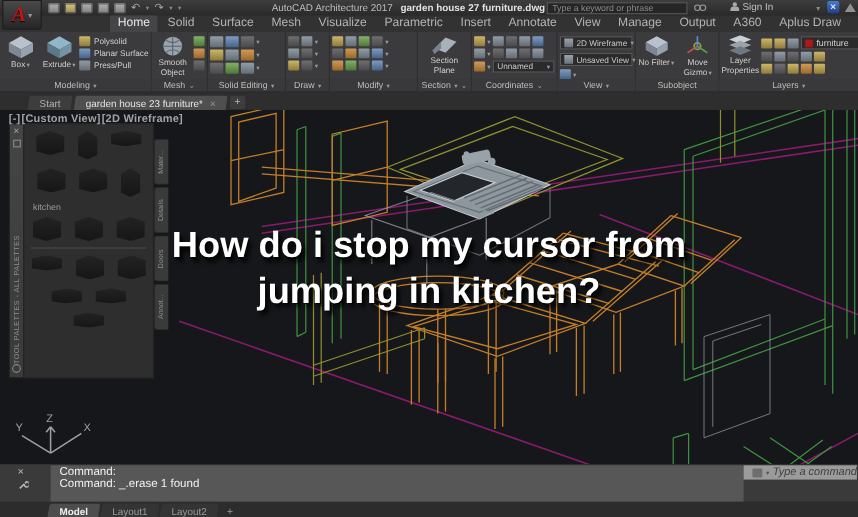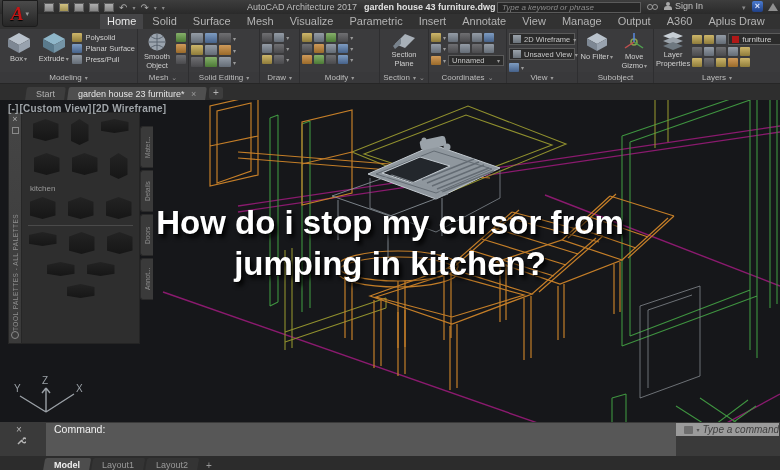--- a/index.html
+++ b/index.html
@@ -13,21 +13,21 @@
   .logo .c{color:#999;font-size:7px;margin-left:2px}
   .qat{display:flex;align-items:center;gap:5px;margin-left:44px}
   .qi{width:10px;height:9px;border-radius:1px;background:linear-gradient(#b5b5b5,#7d7d7d);box-shadow:inset 0 0 0 1px #5c5c5c}
   .qi.open{background:linear-gradient(#d8c98a,#9a8a4a)}
   .qglyph{color:#a8a8a8;font-size:10px;line-height:9px}
   .qc{color:#8a8a8a;font-size:6px}
   .wtitle{position:absolute;left:247px;top:2px;font-size:9px;color:#bdbdbd;white-space:nowrap}
   .wtitle .doc{color:#e2e2e2;font-weight:bold;margin-left:7px}
   .wtitle .c{color:#9a9a9a;font-size:7px;margin-left:6px}
   .search{position:absolute;left:497px;top:1.5px;display:flex;align-items:center}
-  .search input{width:144px;height:11px;background:#262626;border:1px solid #5a5a5a;color:#cfcfcf;font-size:8px;font-style:italic;padding:0 4px;outline:none}
+  .search input{width:128px;height:11px;background:#262626;border:1px solid #5a5a5a;color:#cfcfcf;font-size:8px;padding:0 4px;outline:none}
   .search input::placeholder{color:#8b8b8b}
   .binoc{display:inline-flex;margin-left:6px}
   .binoc i{width:6px;height:6px;border:1.5px solid #9a9a9a;border-radius:50%;display:inline-block}
   .binoc i+i{margin-left:-1px}
   .signin{position:absolute;left:664px;top:1px;display:flex;align-items:center;gap:3px;color:#c0c0c0;font-size:9px;cursor:default}
   .person{position:relative;width:8px;height:9px}
   .person .hd{position:absolute;left:2px;top:0;width:4px;height:4px;border-radius:50%;background:#a8a8a8}
   .person .bd{position:absolute;left:0;top:4.5px;width:8px;height:4px;border-radius:3px 3px 0 0;background:#a8a8a8}
   .tb-caret{position:absolute;left:742px;top:4px;color:#8a8a8a;font-size:7px}
   .xchg{position:absolute;left:752px;top:1px;width:11px;height:11px;border-radius:2px;background:linear-gradient(#4a7bd0,#1f3f86);color:#dfe8ff;font-size:9px;line-height:11px;text-align:center;font-weight:bold}
@@ -137,21 +137,21 @@
       <span class="qi"></span>
       <span class="qi"></span>
       <span class="qi"></span>
       <span class="qglyph">↶</span>
       <span class="qc">▾</span>
       <span class="qglyph">↷</span>
       <span class="qc">▾</span>
       <span class="qc">▾</span>
     </div>
     <div class="wtitle">
-      <span>AutoCAD Architecture 2017</span><span class="doc">garden house 43 furniture.dwg</span><span class="c">▾</span>
+      <span>AutoCAD Architecture 2017</span><span class="doc">garden house 27 furniture.dwg</span><span class="c">▾</span>
     </div>
     <div class="search">
       <input placeholder="Type a keyword or phrase" style="">
       <span class="binoc">
           <i></i>
           <i></i>
         </span>
     </div>
     <div class="signin">
       <span class="person">
@@ -626,20 +626,21 @@
   <div class="cmdwin">
     <div class="cmd-side">
       <span class="cmd-x">×</span>
       <svg width="10" height="10" viewBox="0 0 10 10">
           <path d="M2,8 L6,4 M6,4a2.4,2.4 0 1,0 2,-2 l-1.2,1.6" stroke="#b5b5b5" stroke-width="1.5" fill="none"></path>
         </svg>
     </div>
     <div class="cmd-main">
       <div class="cmd-hist">
         <div>Command:</div>
+        <div>Command: _.erase 1 found</div>
       </div>
       <div class="cmd-input">
         <span class="cmd-ci"></span>
         <span class="c">▾</span>
         <span>Type a command</span>
       </div>
     </div>
   </div>
 
   <div class="ltabs">

